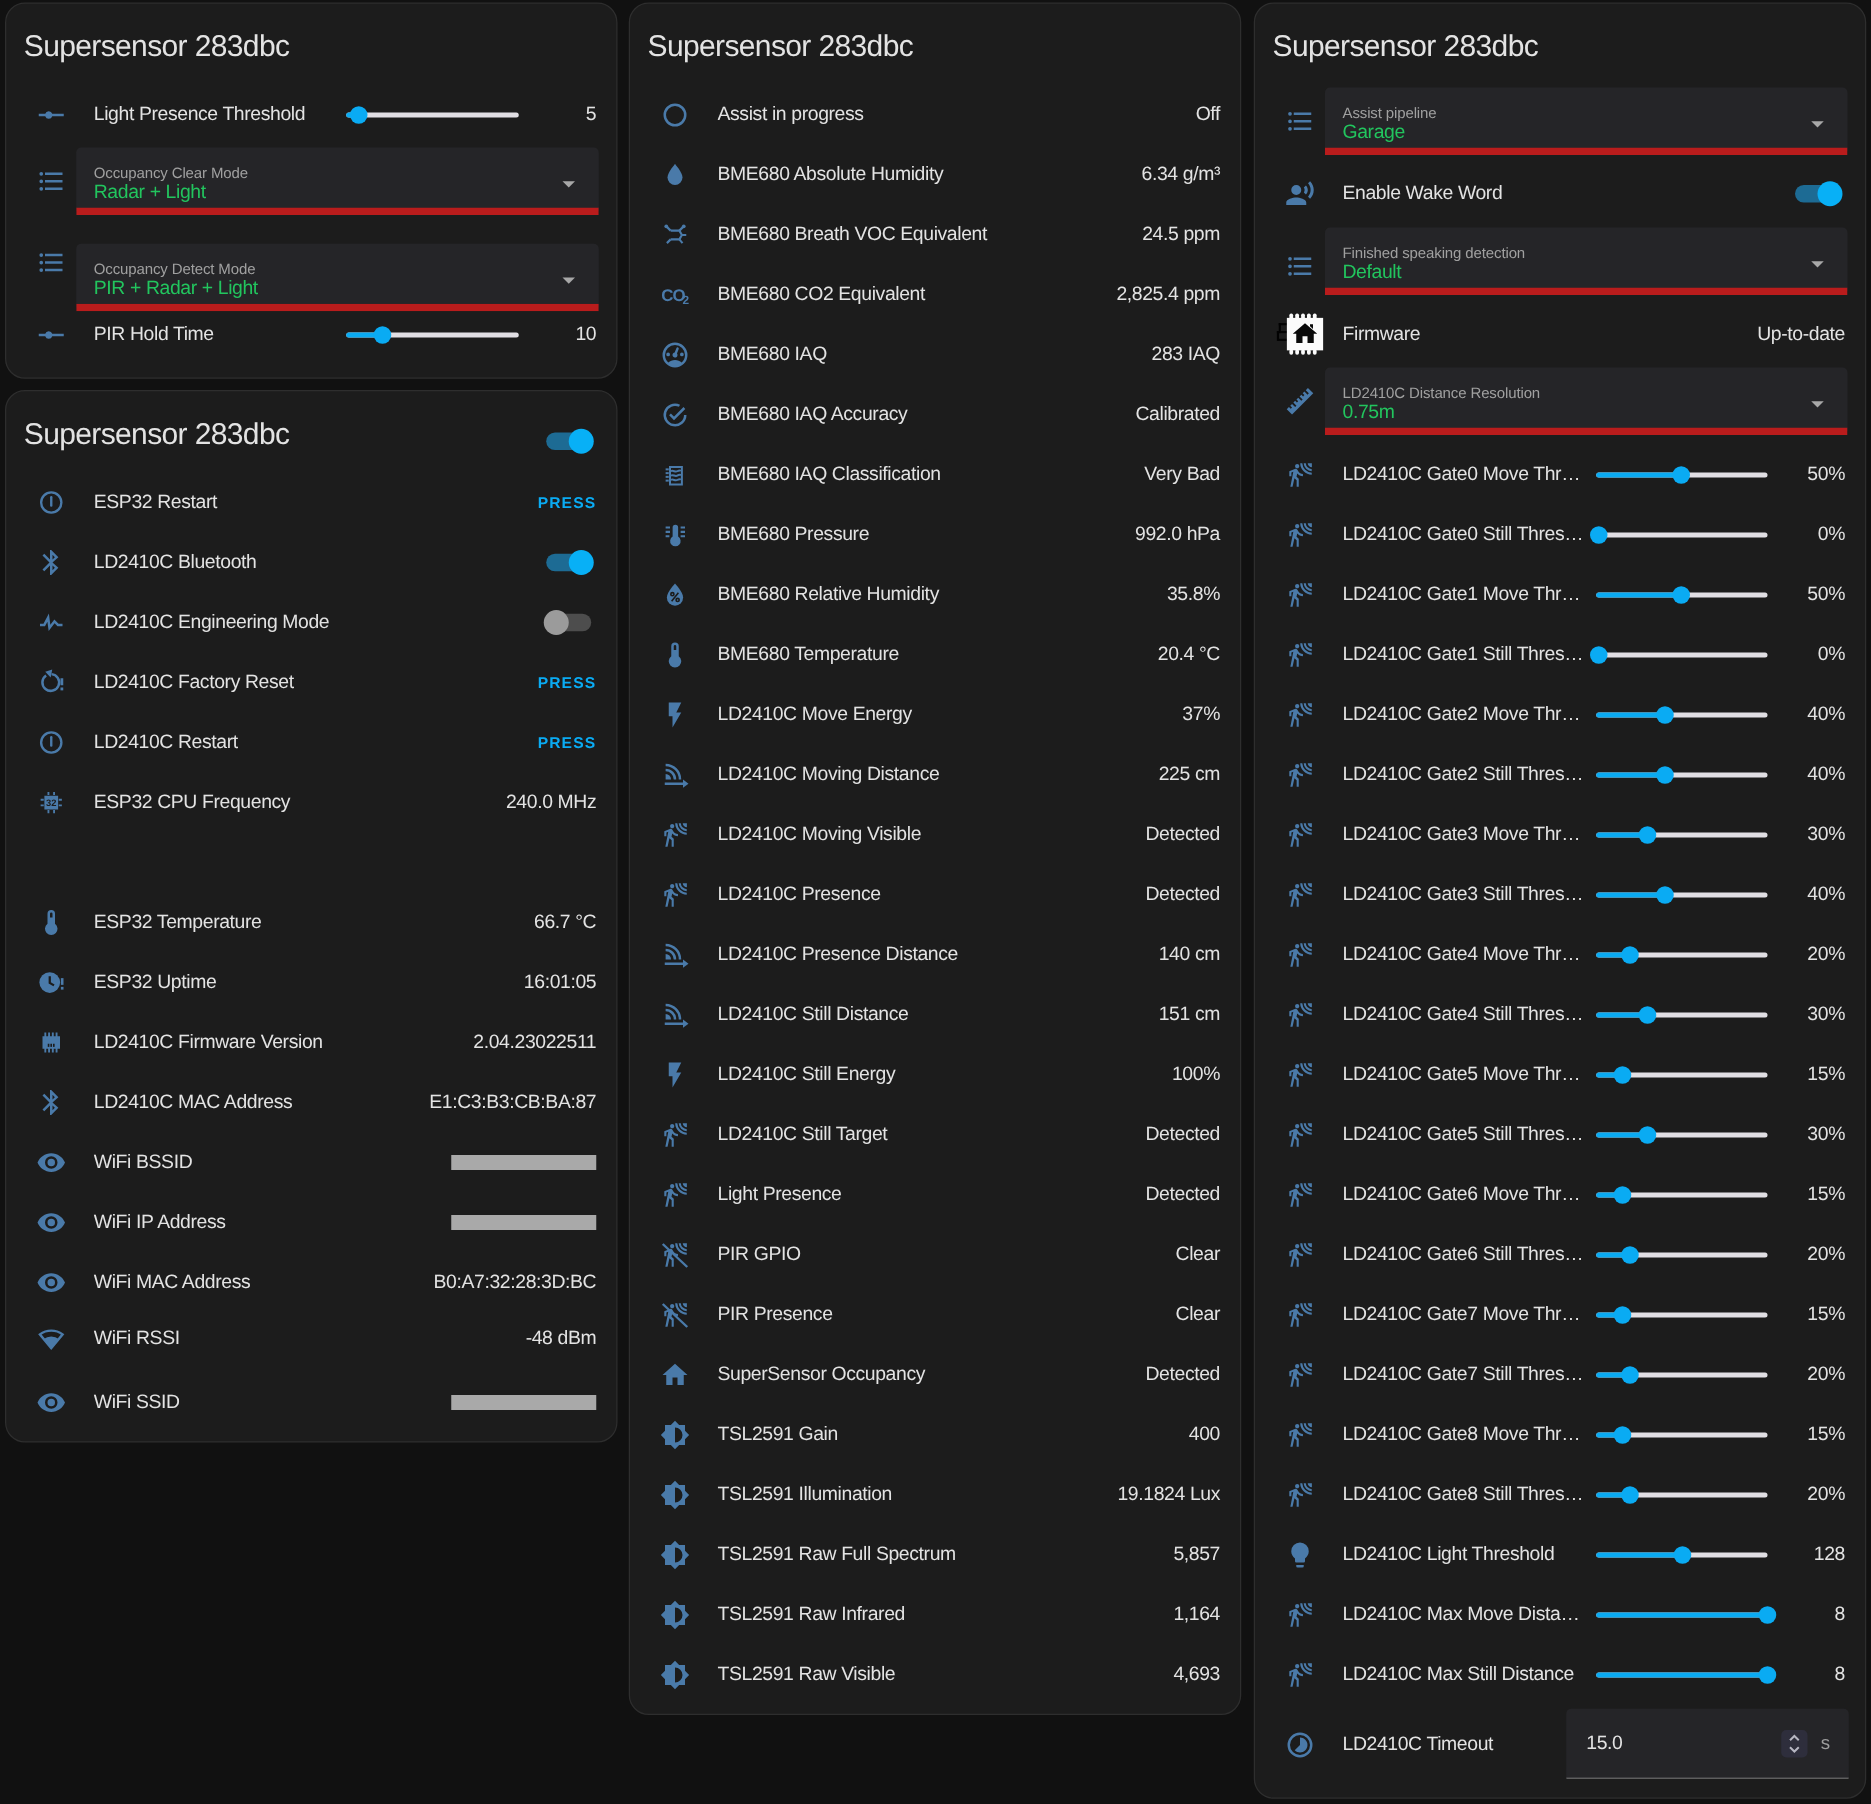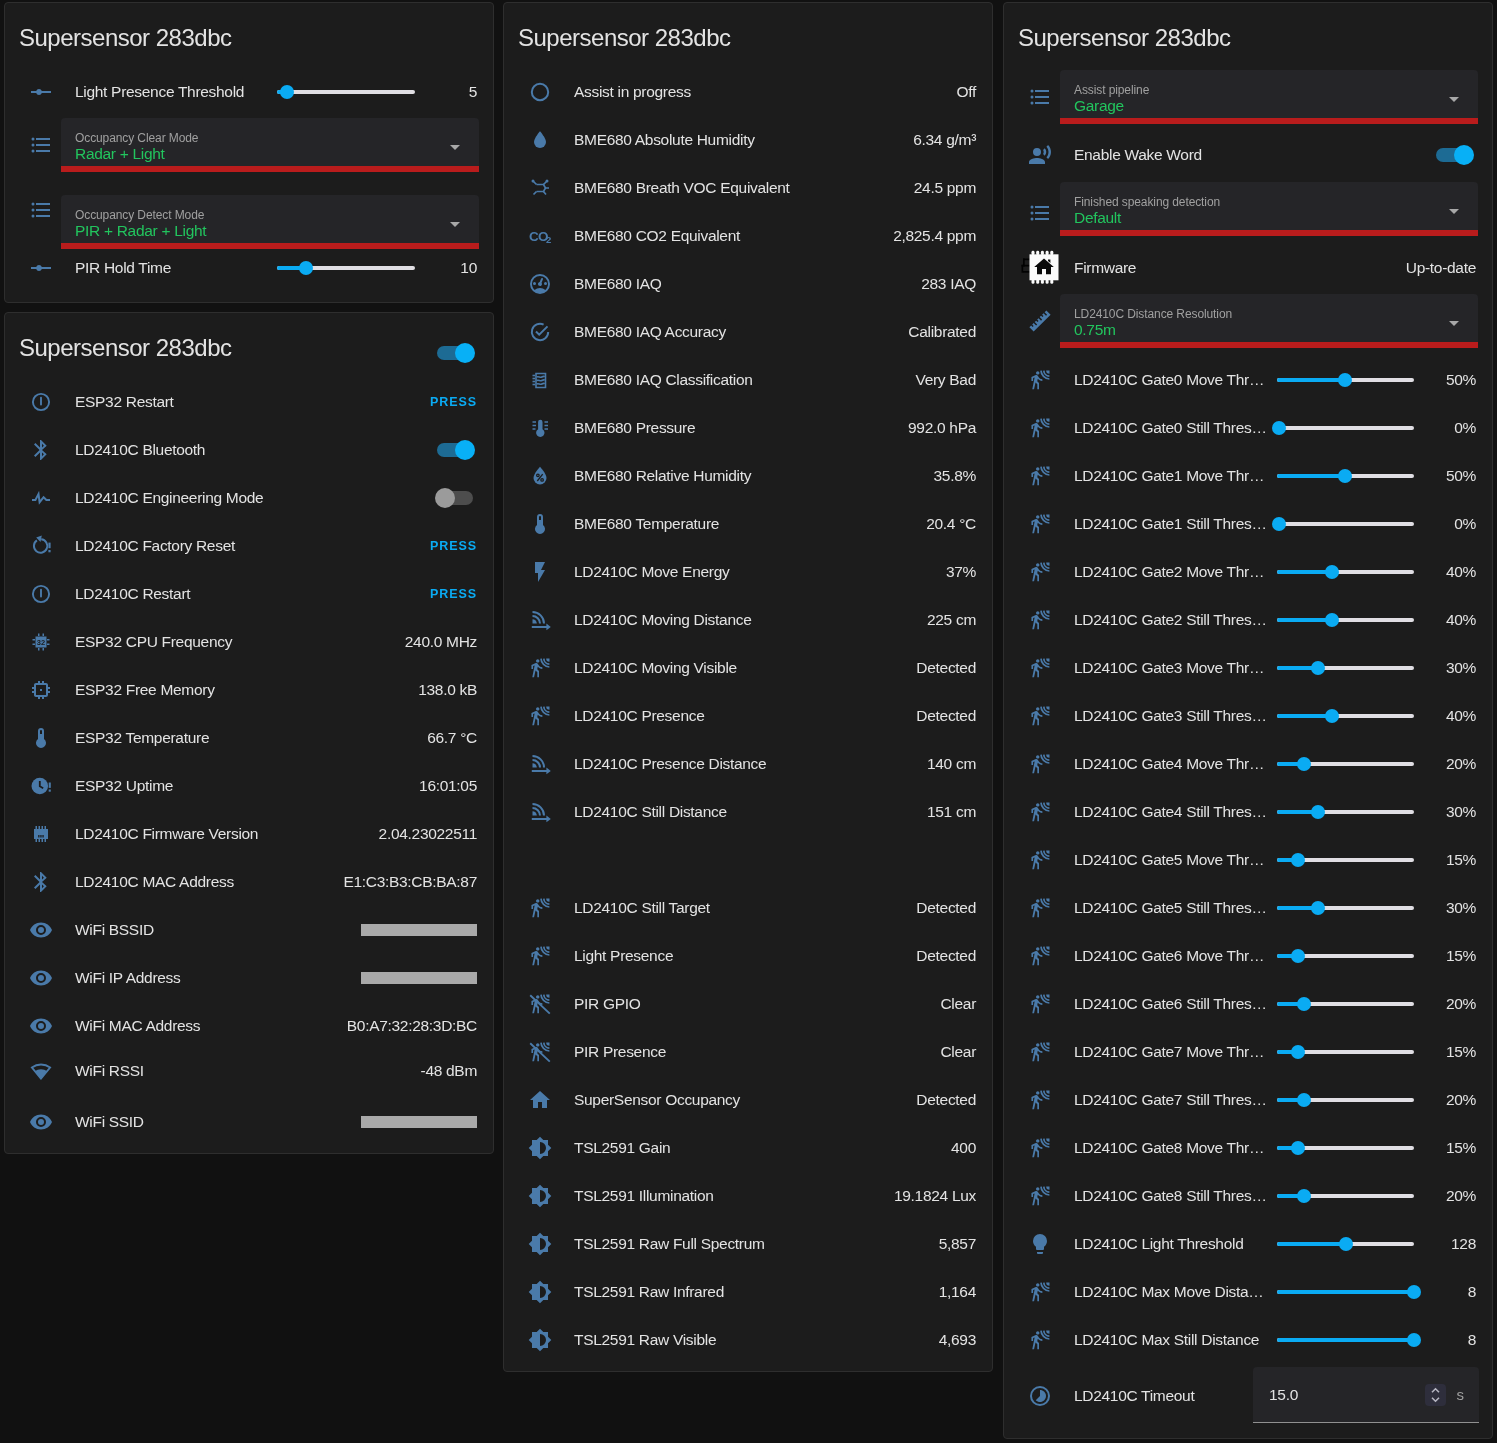--- a/index.html
+++ b/index.html
@@ -1,15 +1,15 @@
 <!DOCTYPE html>
 <html><head><meta charset="utf-8"><style>
 html,body{margin:0;padding:0}
 body{width:1497px;height:1443px;background:#111111;font-family:"Liberation Sans",sans-serif;position:relative;overflow:hidden}
-.card{position:absolute;background:#1c1c1c;border:1px solid #2e2e2e;border-radius:4px;box-sizing:border-box}
+.card{position:absolute;background:#1c1c1c;border:1px solid #2e2e2e;border-radius:16px;box-sizing:border-box}
 .title{position:absolute;left:14px;top:21px;font-size:24px;color:#e3e3e3;letter-spacing:-0.5px}
 .row{position:absolute;left:16px;right:16px;height:40px;display:flex;align-items:center}
 .ibox{width:40px;flex:none;display:flex;justify-content:center;align-items:center}
 .lbl{margin-left:14px;flex:1;min-width:0;font-size:15.5px;letter-spacing:-0.3px;color:#e3e3e3;white-space:nowrap;overflow:hidden;text-overflow:ellipsis}
 .val{font-size:15.5px;letter-spacing:-0.3px;color:#e3e3e3;white-space:nowrap;margin-left:8px;text-align:right}
 .press{font-size:12.5px;font-weight:bold;color:#0aabf3;letter-spacing:0.9px}
 .tgl{position:relative;width:36px;height:14px;flex:none;margin-right:4px}
 .tgl-tr{position:absolute;left:0;top:0;width:36px;height:14px;border-radius:7px}
 .tgl-th{position:absolute;top:-3px;width:20px;height:20px;border-radius:50%}
 .sld{position:relative;height:14px;flex:none}
@@ -142,29 +142,20 @@
 <div class="row" style="top:309px">
       <div class="ibox">
         <svg width="24" height="24" viewBox="0 0 24 24">
           <path fill="#4a7aa9" d="M6.5,6.5H17.5V17.5H6.5Z M9,3.5H10.5V6H9Z M13.5,3.5H15V6H13.5Z M9,18H10.5V20.5H9Z M13.5,18H15V20.5H13.5Z M3.5,9H6V10.5H3.5Z M3.5,13.5H6V15H3.5Z M18,9H20.5V10.5H18Z M18,13.5H20.5V15H18Z"></path>
           <text x="12" y="14.6" font-size="7.5" font-weight="bold" fill="#1c1c1c" text-anchor="middle" font-family="Liberation Sans">32</text>
         </svg>
       </div>
       <div class="lbl">ESP32 CPU Frequency</div>
       <div class="val">240.0 MHz</div>
     </div>
-<div class="row" style="top:357px">
-      <div class="ibox">
-        <svg width="24" height="24" viewBox="0 0 24 24">
-          <path fill="#4a7aa9" d="M17,17H7V7H17M21,11V9H19V7C19,5.89 18.1,5 17,5H15V3H13V5H11V3H9V5H7C5.89,5 5,5.89 5,7V9H3V11H5V13H3V15H5V17C5,18.1 5.89,19 7,19H9V21H11V19H13V21H15V19H17A2,2 0 0,0 19,17V15H21V13H19V11M13,13H11V11H13Z"></path>
-        </svg>
-      </div>
-      <div class="lbl">ESP32 Free Memory</div>
-      <div class="val">138.0 kB</div>
-    </div>
 <div class="row" style="top:405px">
       <div class="ibox">
         <svg width="24" height="24" viewBox="0 0 24 24">
           <path fill="#4a7aa9" d="M15,13V5A3,3 0 0,0 9,5V13A5,5 0 1,0 15,13M12,4A1,1 0 0,1 13,5V8H11V5A1,1 0 0,1 12,4Z"></path>
         </svg>
       </div>
       <div class="lbl">ESP32 Temperature</div>
       <div class="val">66.7 °C</div>
     </div>
 <div class="row" style="top:453px">
@@ -431,20 +422,29 @@
       <div class="ibox">
         <svg width="24" height="24" viewBox="0 0 24 24">
           <path fill="#4a7aa9" d="M4.5,15.5L4.5,11.2A4.3,4.3 0 0,1 8.8,15.5Z"></path>
           <path fill="none" stroke="#4a7aa9" stroke-width="2" d="M4.5,8A7.5,7.5 0 0,1 12,15.5"></path>
           <path fill="none" stroke="#4a7aa9" stroke-width="2" d="M4.5,4A11.5,11.5 0 0,1 16,15.5"></path>
           <path fill="#4a7aa9" d="M3.8,18H18.4V15.6L22.8,18.9L18.4,22.2V19.9H3.8Z"></path>
         </svg>
       </div>
       <div class="lbl">LD2410C Still Distance</div>
       <div class="val">151 cm</div>
+    </div>
+<div class="row" style="top:837px">
+      <div class="ibox">
+        <svg width="24" height="24" viewBox="0 0 24 24">
+          <path fill="#4a7aa9" d="M7,2V13H10V22L17,10H13L17,2H7Z"></path>
+        </svg>
+      </div>
+      <div class="lbl">LD2410C Still Energy</div>
+      <div class="val">100%</div>
     </div>
 <div class="row" style="top:885px">
       <div class="ibox">
         <svg width="24" height="24" viewBox="0 0 24 24">
           <g fill="#4a7aa9" transform="translate(-1.6,2.0) scale(0.84)">
             <path d="M13.5,5.5C14.6,5.5 15.5,4.6 15.5,3.5C15.5,2.4 14.6,1.5 13.5,1.5C12.4,1.5 11.5,2.4 11.5,3.5C11.5,4.6 12.4,5.5 13.5,5.5M9.8,8.9L7,23H9.1L10.9,15L13,17V23H15V15.5L12.9,13.5L13.5,10.5C14.8,12 16.8,13 19,13V11C17.1,11 15.5,10 14.7,8.6L13.7,7C13.3,6.4 12.7,6 12,6C11.7,6 11.5,6.1 11.2,6.1L6,8.3V13H8V9.6L9.8,8.9"></path>
           </g>
           <path fill="#4a7aa9" d="M21.5,2.5L18.2,2.5A3.3,3.3 0 0,0 21.5,5.8Z"></path>
           <path fill="none" stroke="#4a7aa9" stroke-width="1.7" d="M15.8,2.6A5.9,5.9 0 0,0 21.4,8.2"></path>
           <path fill="none" stroke="#4a7aa9" stroke-width="1.7" d="M13.0,2.6A8.7,8.7 0 0,0 21.4,11.0"></path>

